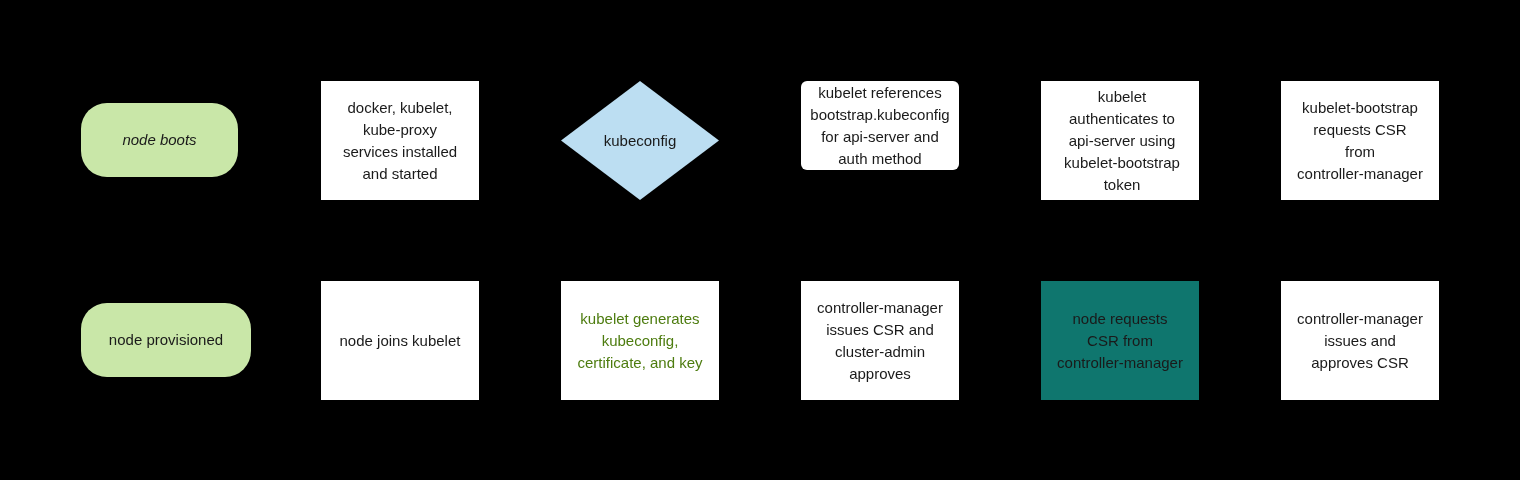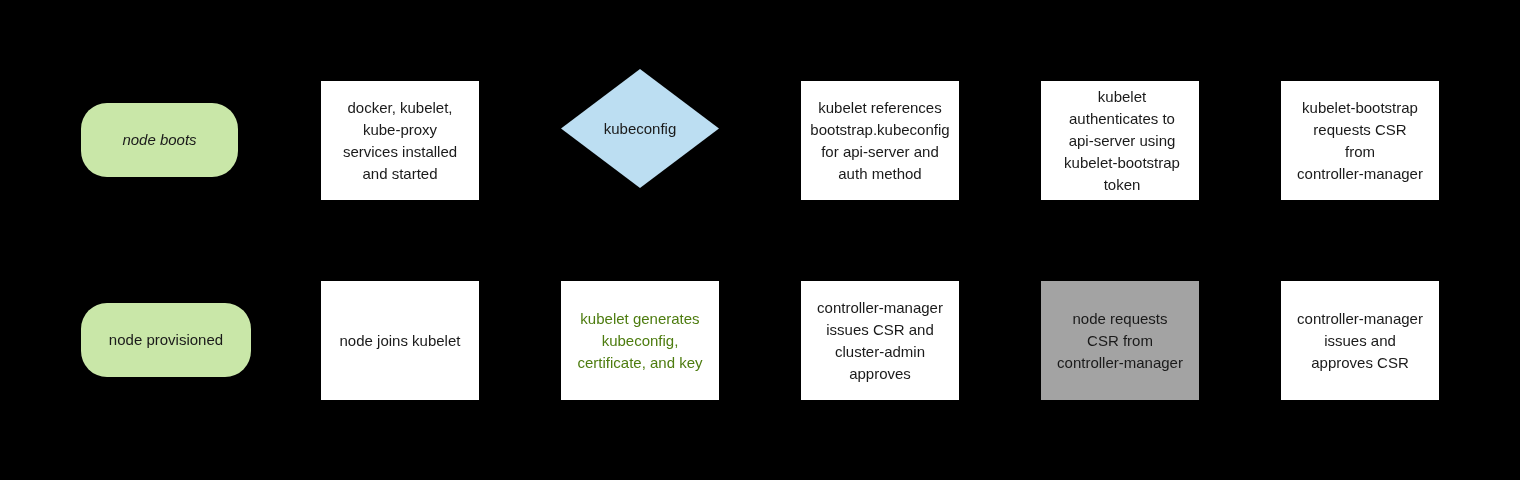--- a/index.html
+++ b/index.html
@@ -92,27 +92,27 @@
     <div style="position: absolute; left: 0px; top: 0px; width: 100%; height: 100%;">
       <div class="node pill" style="left: 81px; top: 103px; width: 157px; height: 74px; background: rgb(201, 231, 168); font-style: italic;">
         <div class="node-label" style="color: rgb(26, 26, 26);">node boots</div>
       </div>
       <div class="node box" style="left: 321px; top: 81px; width: 158px; height: 119px; background: rgb(255, 255, 255);">
         <div class="node-label" style="color: rgb(26, 26, 26);">docker, kubelet,
 kube-proxy
 services installed
 and started</div>
       </div>
-      <div class="node diamond" style="left: 561px; top: 69px; width: 158px; height: 119px;">
+      <div class="node diamond" style="left: 561px; top: 81px; width: 158px; height: 119px;">
         <svg class="diamond-shape" viewBox="0 0 158 119" preserveAspectRatio="none">
           <polygon points="79,0 158,59.5 79,119 0,59.5" fill="#bcdef2"></polygon>
         </svg>
         <div class="node-label" style="color: rgb(26, 26, 26);">kubeconfig</div>
       </div>
-      <div class="node box overflow" style="left: 801px; top: 81px; width: 158px; height: 119px; background: rgb(255, 255, 255);">
+      <div class="node box overflow" style="left: 801px; top: 81px; width: 158px; height: 89px; background: rgb(255, 255, 255); border-radius: 6px;">
         <div class="node-label" style="color: rgb(26, 26, 26);">kubelet references
 bootstrap.kubeconfig
 for api-server and
 auth method</div>
       </div>
       <div class="node box" style="left: 1041px; top: 81px; width: 158px; height: 119px; background: rgb(255, 255, 255);">
         <div class="node-label" style="color: rgb(26, 26, 26); padding-left: 6px;">kubelet
 authenticates to
 api-server using
 kubelet-bootstrap
@@ -136,21 +136,21 @@
         <div class="node-label" style="color: #4d7c0f;">kubelet generates
 kubeconfig,
 certificate, and key</div>
       </div>
       <div class="node box" style="left: 801px; top: 281px; width: 158px; height: 119px; background: rgb(255, 255, 255);">
         <div class="node-label" style="color: rgb(26, 26, 26);">controller-manager
 issues CSR and
 cluster-admin
 approves</div>
       </div>
-      <div class="node box" style="left: 1041px; top: 281px; width: 158px; height: 119px; background: #a3a3a3;">
+      <div class="node box" style="left: 1041px; top: 281px; width: 158px; height: 119px; background: #0f766e;">
         <div class="node-label" style="color: rgb(26, 26, 26);">node requests
 CSR from
 controller-manager</div>
       </div>
       <div class="node box" style="left: 1281px; top: 281px; width: 158px; height: 119px; background: rgb(255, 255, 255);">
         <div class="node-label" style="color: rgb(26, 26, 26);">controller-manager
 issues and
 approves CSR</div>
       </div>
     </div>

